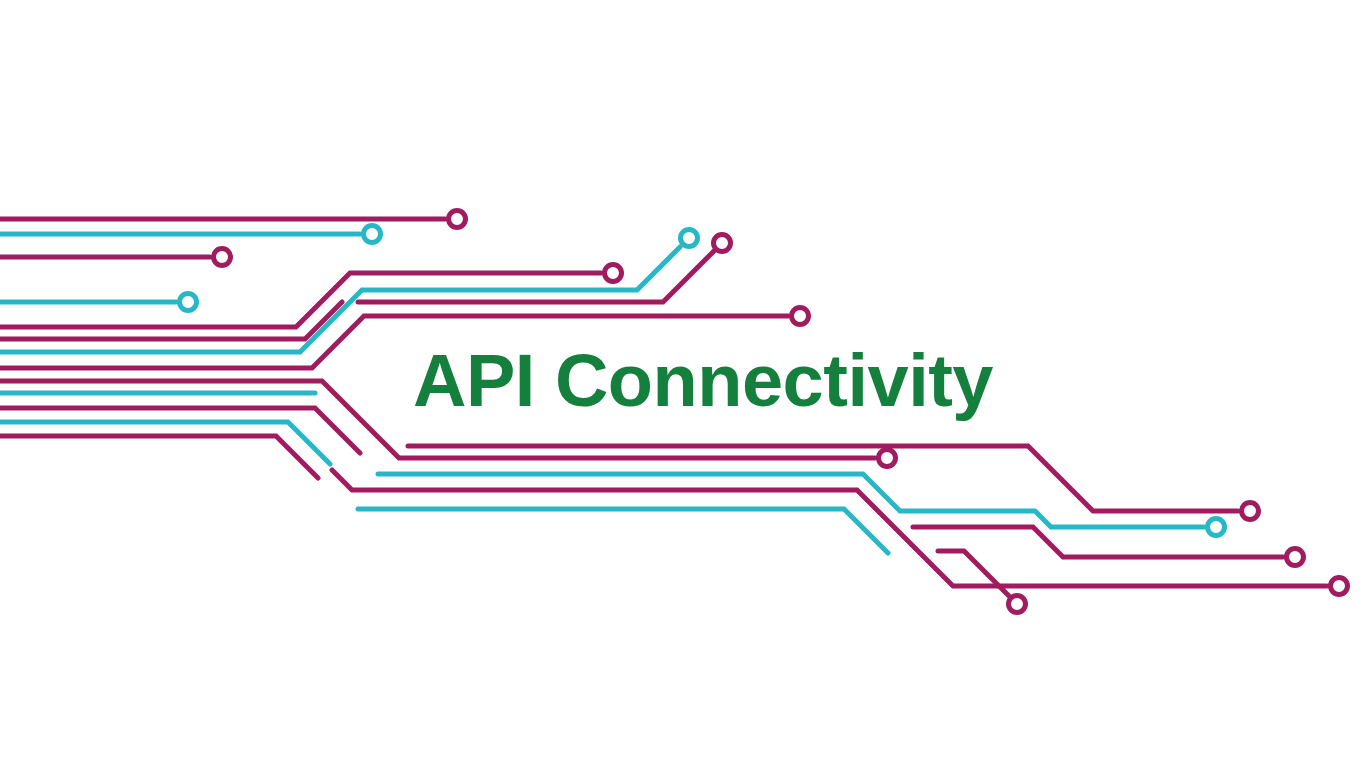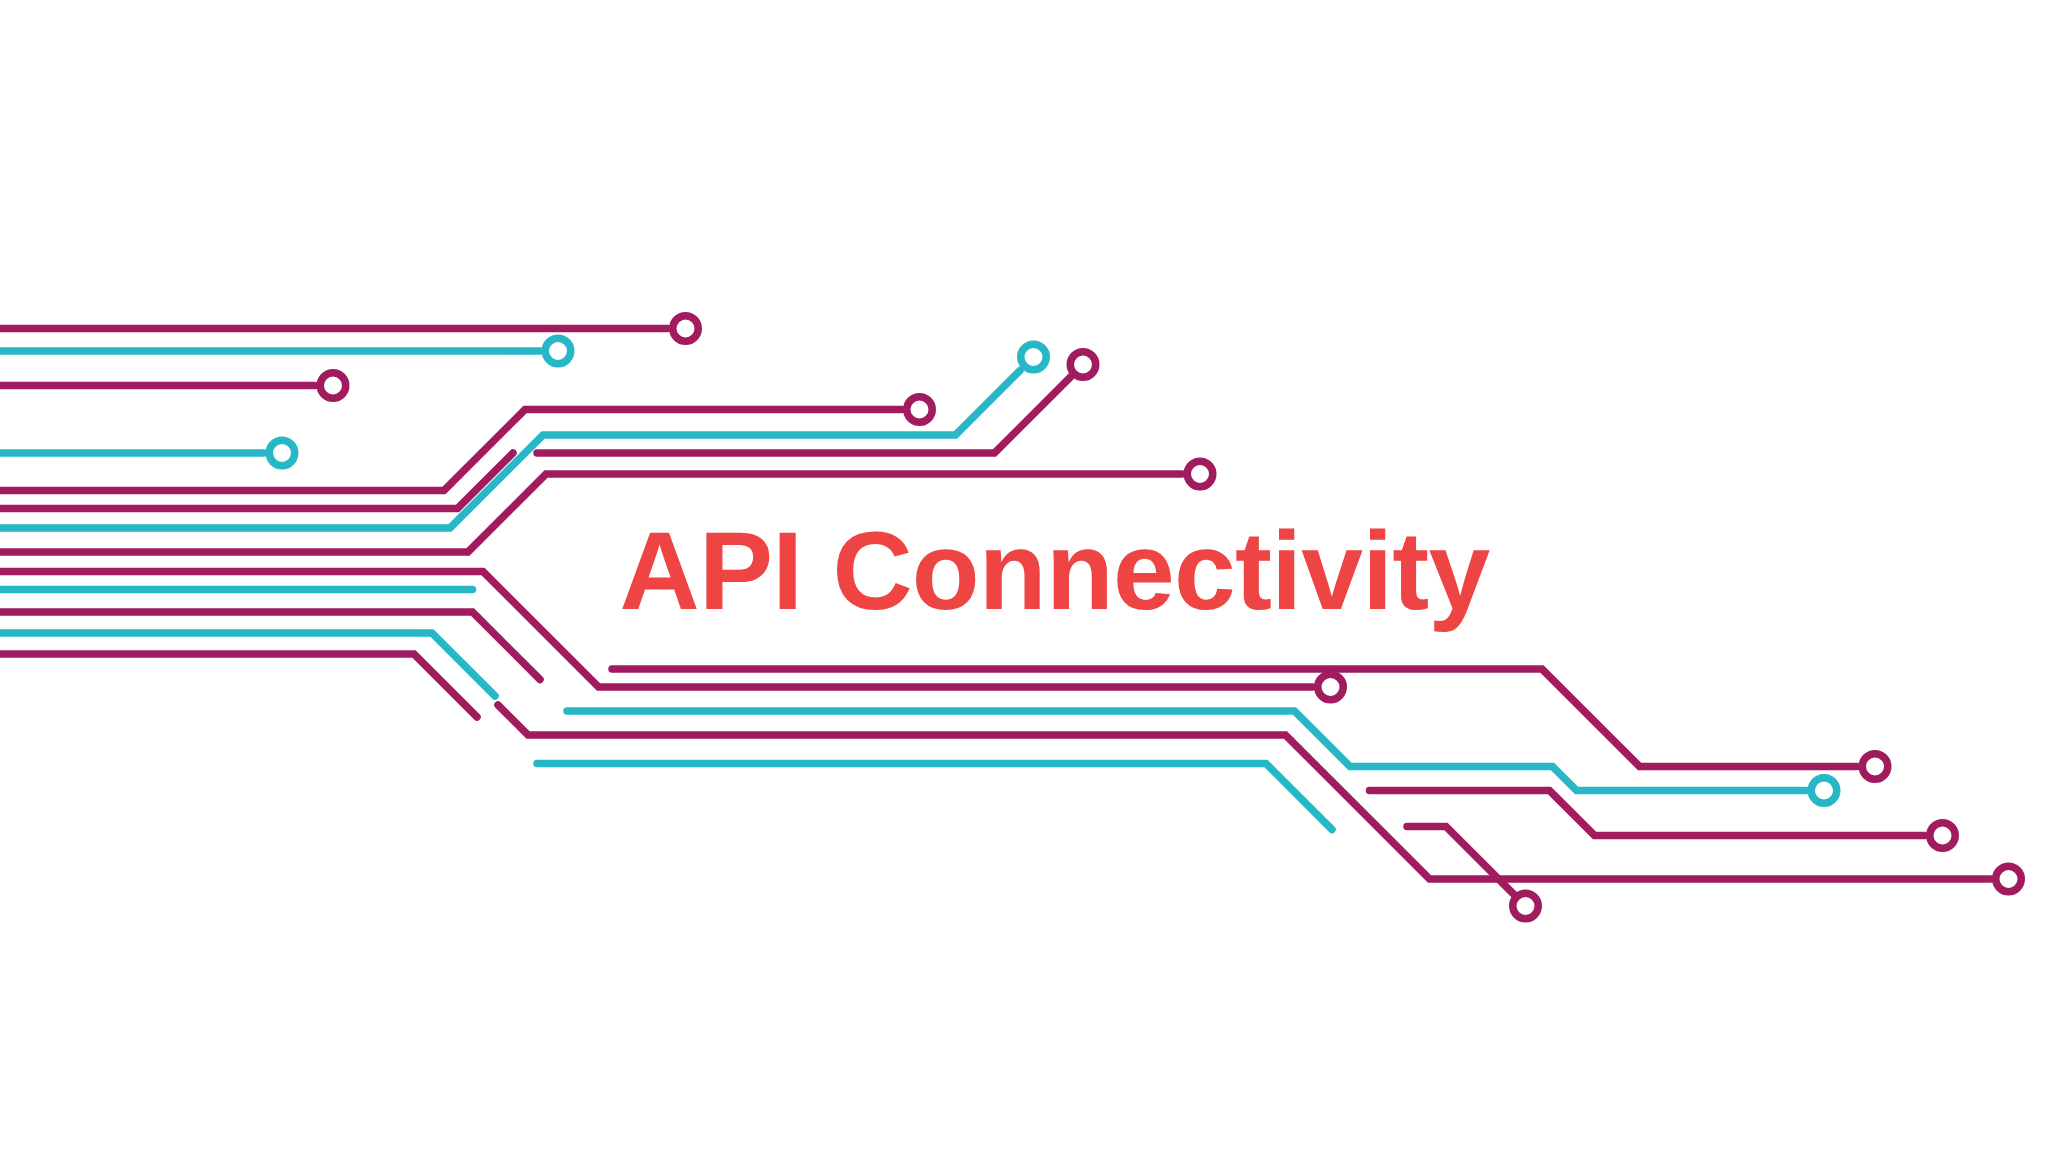--- a/index.html
+++ b/index.html
@@ -70,14 +70,14 @@
       <circle cx="887" cy="458" r="8.5" fill="#FFFFFF" stroke="#A01C5F" stroke-width="5"></circle>
       <circle cx="1250" cy="511" r="8.5" fill="#FFFFFF" stroke="#A01C5F" stroke-width="5"></circle>
       <circle cx="1295" cy="557" r="8.5" fill="#FFFFFF" stroke="#A01C5F" stroke-width="5"></circle>
       <circle cx="1339" cy="586" r="8.5" fill="#FFFFFF" stroke="#A01C5F" stroke-width="5"></circle>
       <circle cx="1017" cy="604" r="8.5" fill="#FFFFFF" stroke="#A01C5F" stroke-width="5"></circle>
       <circle cx="372" cy="234" r="8.5" fill="#FFFFFF" stroke="#28B7C7" stroke-width="5"></circle>
       <circle cx="188" cy="302" r="8.5" fill="#FFFFFF" stroke="#28B7C7" stroke-width="5"></circle>
       <circle cx="689" cy="238" r="8.5" fill="#FFFFFF" stroke="#28B7C7" stroke-width="5"></circle>
       <circle cx="1216" cy="527" r="8.5" fill="#FFFFFF" stroke="#28B7C7" stroke-width="5"></circle>
     </svg>
-  <h1 class="page-title" style="color: #ef4444;">API Connectivity</h1>
+  <h1 class="page-title" style="color: #15803d;">API Connectivity</h1>
 </div>
 
 </body></html>

